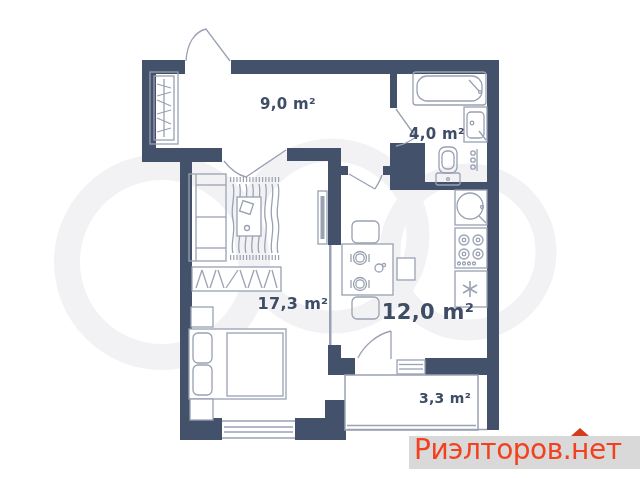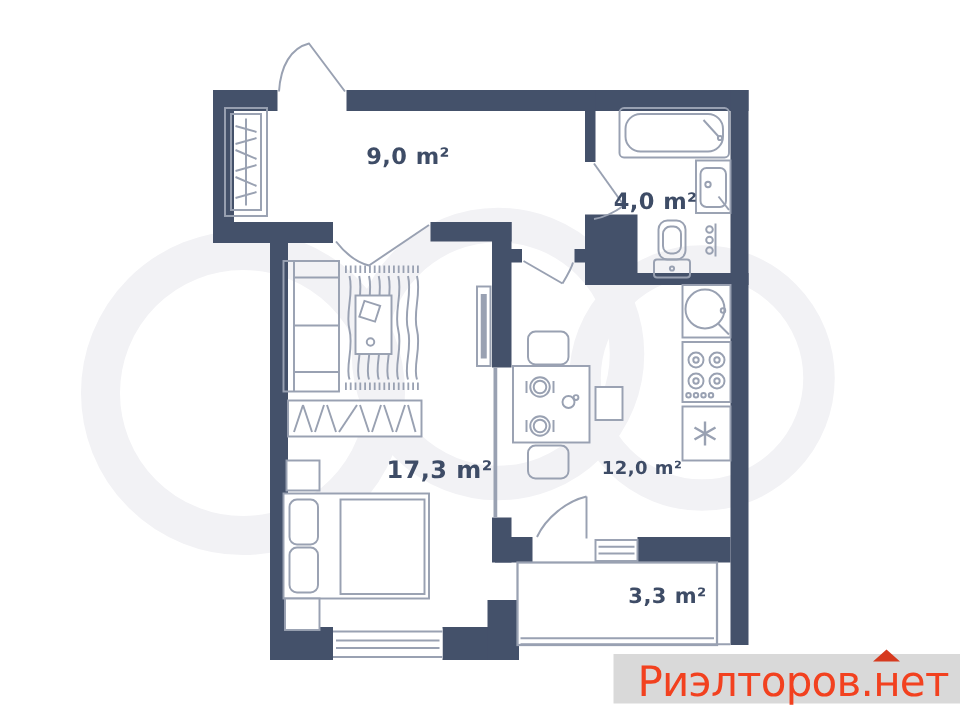--- a/index.html
+++ b/index.html
@@ -7,21 +7,21 @@
     position:relative;width:640px;height:478px;background:#ffffff;overflow:hidden;
     font-family:"DejaVu Sans","Liberation Sans",sans-serif;
   }
   .plan-svg{position:absolute;left:0;top:0;}
   .room-label{
     position:absolute;transform:translate(-50%,-50%);
     font-weight:bold;font-size:15px;color:#3e4c66;white-space:nowrap;letter-spacing:.3px;
   }
   .wm-strip{
     position:absolute;left:409px;top:436px;width:231px;height:33px;
-    background:#d9d9d9;display:flex;align-items:flex-end;box-sizing:border-box;padding-left:16px;
+    background:#d9d9d9;display:flex;align-items:flex-start;box-sizing:border-box;padding-left:5px;
   }
   .wm-text{
     font-size:28px;line-height:1;color:#f2411f;letter-spacing:-0.5px;white-space:nowrap;
     font-family:"DejaVu Sans","Liberation Sans",sans-serif;
   }
   .roof-wrap{position:relative;display:inline-block;}
   .roof-icon{
     position:absolute;left:50%;top:-8px;transform:translateX(-50%);
     width:0;height:0;border-left:9px solid transparent;border-right:9px solid transparent;
     border-bottom:8px solid #d63a1f;
@@ -259,24 +259,24 @@
         <rect x="455" y="271" width="32" height="36" fill="#ffffff"></rect>
         <g stroke-width="1.6">
           <line x1="470" y1="281" x2="470" y2="297"></line>
           <line x1="463" y1="285" x2="477" y2="293"></line>
           <line x1="463" y1="293" x2="477" y2="285"></line>
         </g>
       </g>
     </g>
   </svg>
 
-  <div class="room-label" style="left:272px;top:104px;">9,0 m²</div>
+  <div class="room-label" style="left:288px;top:104px;">9,0 m²</div>
   <div class="room-label" style="left:437px;top:134px;">4,0 m²</div>
-  <div class="room-label" style="left:293px;top:313px;font-size:16px;">17,3 m²</div>
-  <div class="room-label" style="left:428px;top:312px;font-size:12px;">12,0 m²</div>
+  <div class="room-label" style="left:293px;top:303px;font-size:16px;">17,3 m²</div>
+  <div class="room-label" style="left:428px;top:312px;font-size:21px;">12,0 m²</div>
   <div class="room-label" style="left:408px;top:398px;font-size:14px;margin-left:37px;">3,3 m²</div>
 
   <div class="wm-strip">
     <span class="wm-text">
       <span>Риэлторов.</span><span class="roof-wrap"><span class="roof-icon"></span><span>н</span></span><span>ет</span>
     </span>
   </div>
 
 </div>
 

